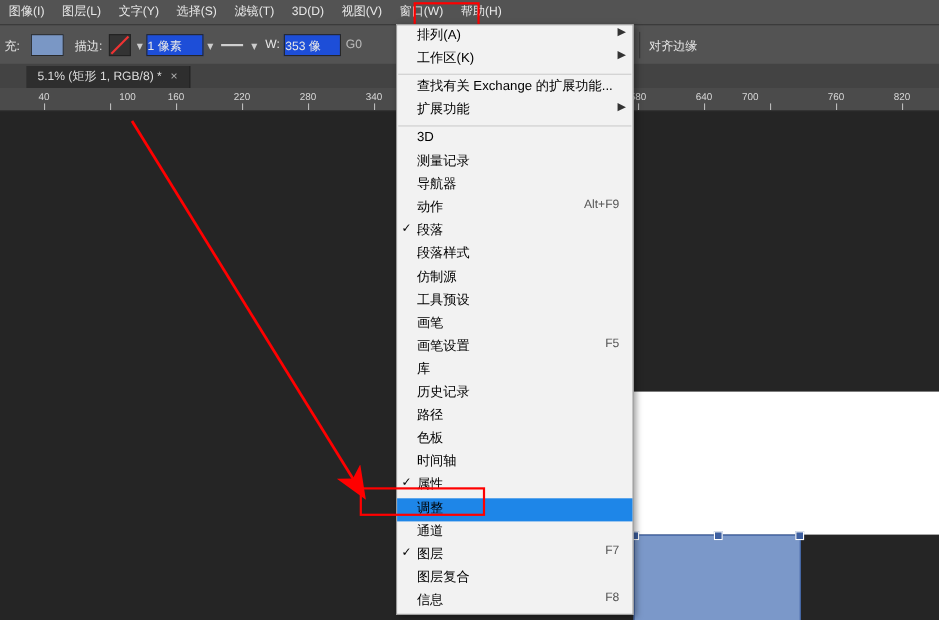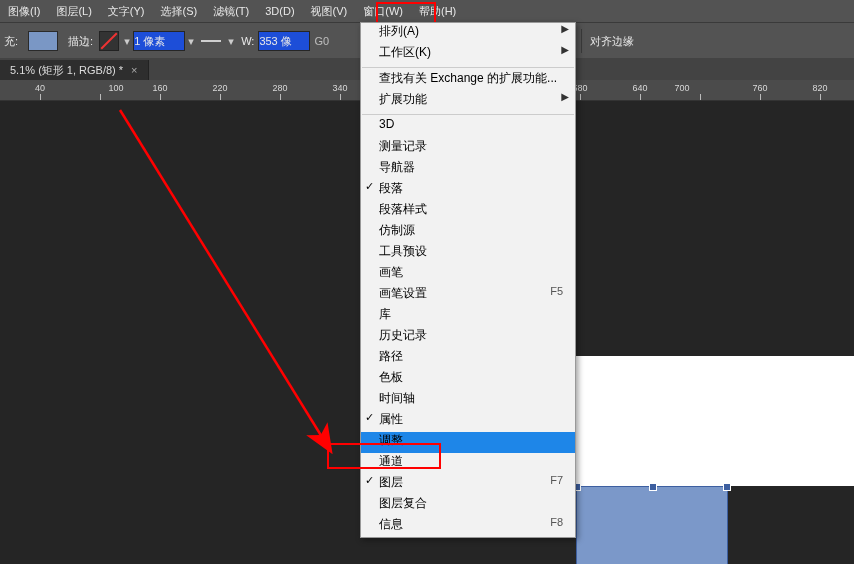--- a/index.html
+++ b/index.html
@@ -12,21 +12,21 @@
   .swatch { width:28px; height:18px; background:#7a97c5; border:1px solid #2a2a2a; margin:0 6px; }
   .no-stroke { width:18px; height:18px; background:#333; border:1px solid #222; position:relative; margin:0 2px; }
   .no-stroke::after { content:""; position:absolute; left:-2px; top:8px; width:22px; height:2px; background:#e33; transform:rotate(-45deg); }
   .num-input { width:50px; height:18px; background:#1d4ed8; color:#e8e8e8; border:1px solid #262626; font-size:11px; padding:0 0; }
   .tiny-arrow { width:12px; height:18px; display:flex; align-items:center; justify-content:center; color:#ccc; }
   .dash { width:20px; height:1px; border-top:2px solid #cfcfcf; margin:0 4px; }
   .sep { width:1px; height:24px; background:#3a3a3a; margin:0 8px; }
   .ob-text { color:#e6e6e6; }
 
   .tabbar { position:absolute; left:0; top:58px; width:854px; height:22px; background:#434343; display:flex; align-items:flex-end; font-size:11px; }
-  .doc-tab { height:20px; background:#2e2e2e; color:#ddd; padding:0 10px; line-height:20px; display:flex; align-items:center; gap:8px; border-right:1px solid #222; }
+  .doc-tab { height:20px; background:#2e2e2e; color:#ddd; padding:0 10px; line-height:20px; display:flex; align-items:center; gap:8px; border-right:1px solid #222;margin-left:24px; }
   .close-x { color:#aaa; font-size:11px; }
 
   .canvas { position:absolute; left:0; top:80px; width:854px; height:484px; background:#252525; }
   .ruler-h { position:absolute; left:0; top:0; width:854px; height:20px; background:#4b4b4b; color:#d8d8d8; font-size:9px; border-bottom:1px solid #333;padding-left:44px; }
   .tick { position:absolute; top:3px; width:40px; text-align:center; }
   .tick-line { position:absolute; top:14px; width:1px; height:6px; background:#bbb; }
   .doc-white { position:absolute; left:576px; top:276px; width:300px; height:130px; background:#fff; }
   .shape-rect { position:absolute; left:576px; top:406px; width:150px; height:160px; background:#7b98c9; border:1px solid #3d5fa0; }
   .handle { position:absolute; width:6px; height:6px; background:#3d5fa0; border:1px solid #fff; }
 
@@ -138,20 +138,24 @@
       <div class="dd-row">
         <span>3D</span>
       </div>
       <div class="dd-row">
         <span>测量记录</span>
       </div>
       <div class="dd-row">
         <span>导航器</span>
       </div>
       <div class="dd-row">
+        <span>动作</span>
+        <span class="dd-shortcut">Alt+F9</span>
+      </div>
+      <div class="dd-row">
         <span class="dd-check">✓</span>
         <span>段落</span>
       </div>
       <div class="dd-row">
         <span>段落样式</span>
       </div>
       <div class="dd-row">
         <span>仿制源</span>
       </div>
       <div class="dd-row">

